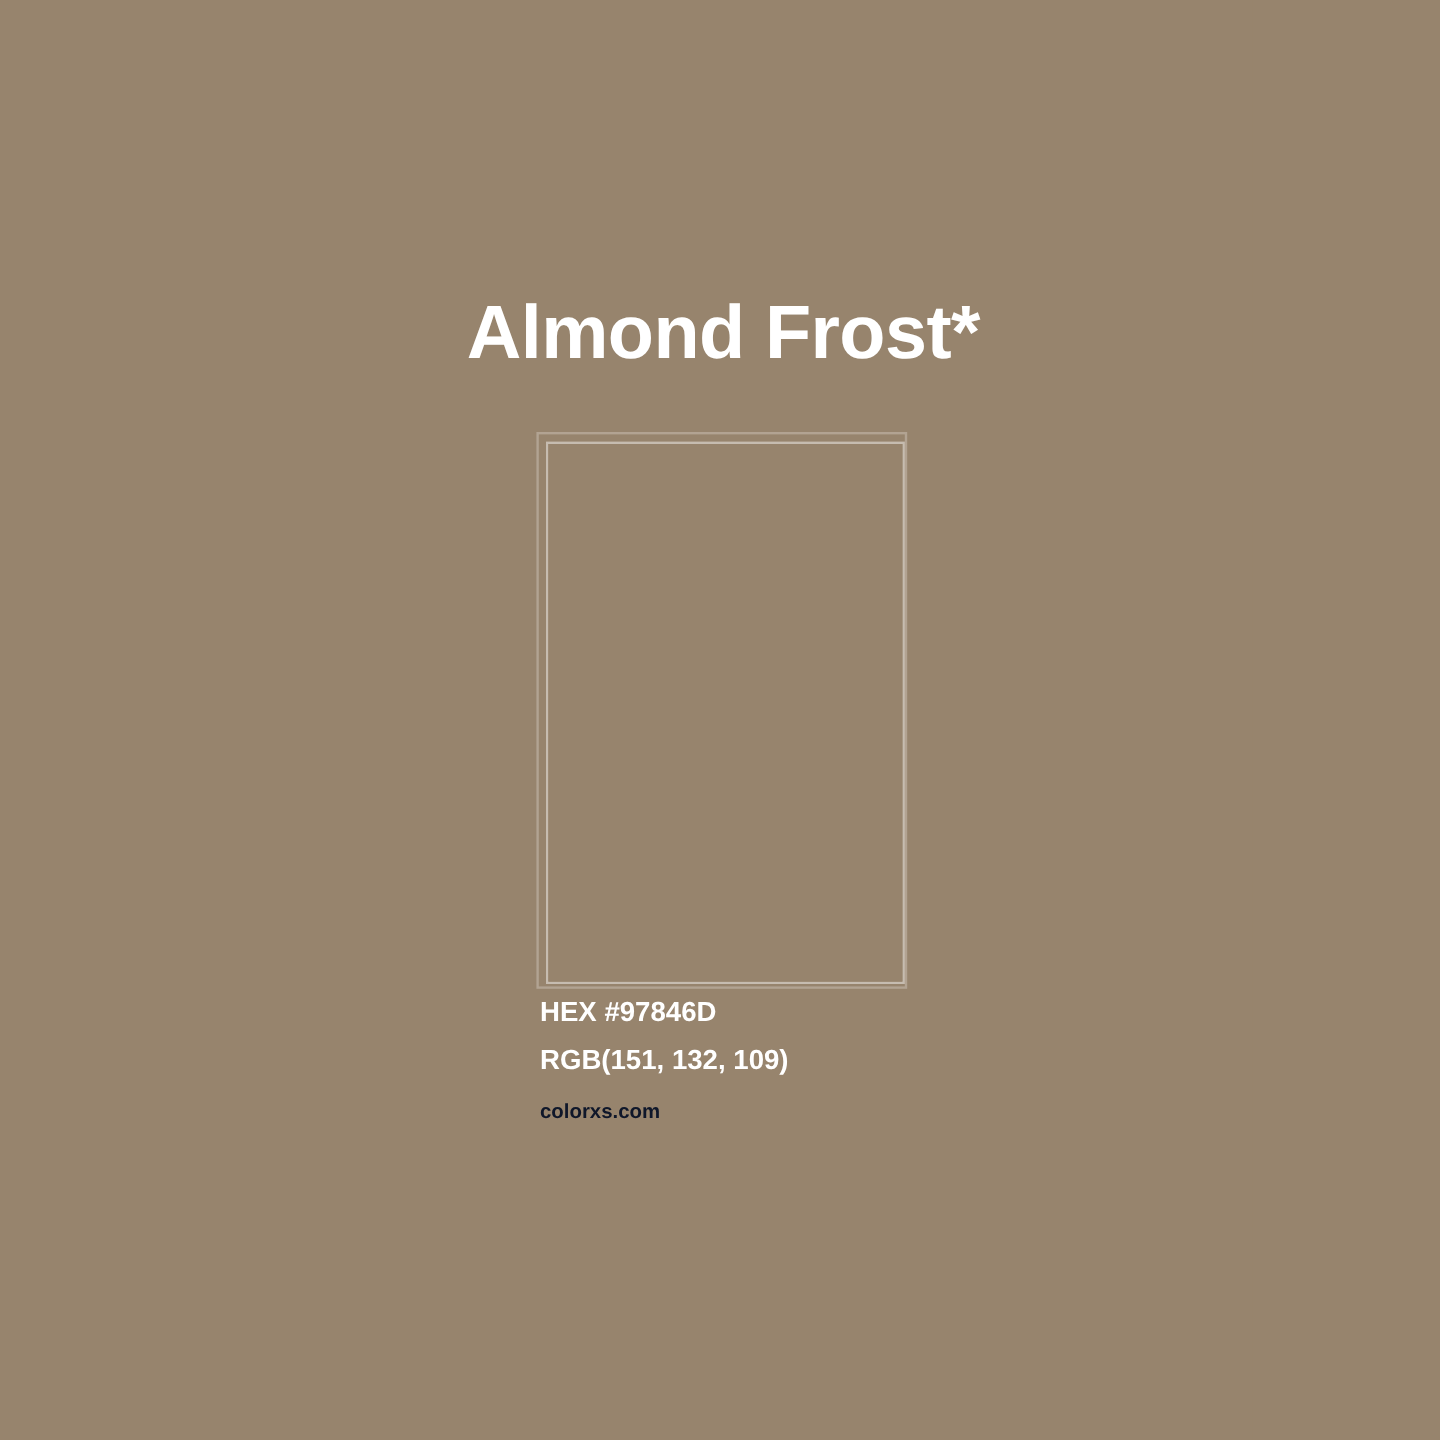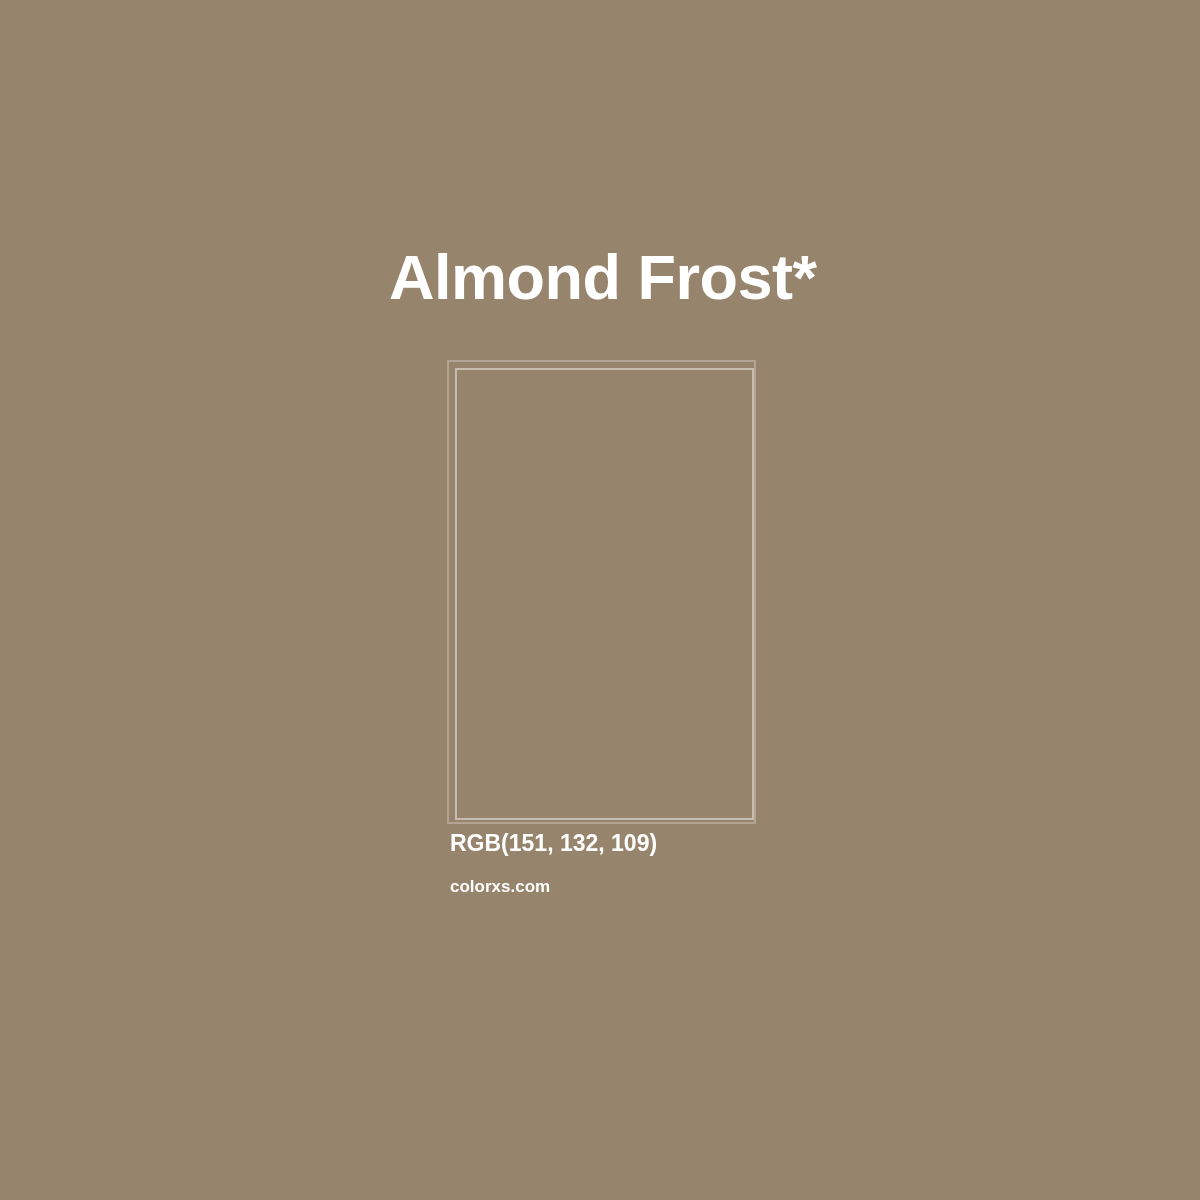--- a/index.html
+++ b/index.html
@@ -109,17 +109,18 @@
 
   <div id="color-title" style="color: rgb(255, 255, 255);">Almond Frost*</div>
 
   <div id="swatch-area">
     <div id="swatch-frame-outer" style="border-color: rgba(255, 255, 255, 0.26);"></div>
     <div id="swatch-frame-inner" style="border-color: rgba(255, 255, 255, 0.46);"></div>
     <div id="swatch-fill" style="background: rgb(151, 132, 109);"></div>
   </div>
 
   <div id="info-block">
+    <div class="info-line" id="hex-line" style="color: rgb(255, 255, 255);">HEX #97846D</div>
     <div class="info-line" id="rgb-line" style="color: rgb(255, 255, 255);">RGB(151, 132, 109)</div>
-    <div id="source-line" style="color: #ffffff;">colorxs.com</div>
+    <div id="source-line" style="color: #0f172a;">colorxs.com</div>
   </div>
 
 </div>
 
 </body></html>

